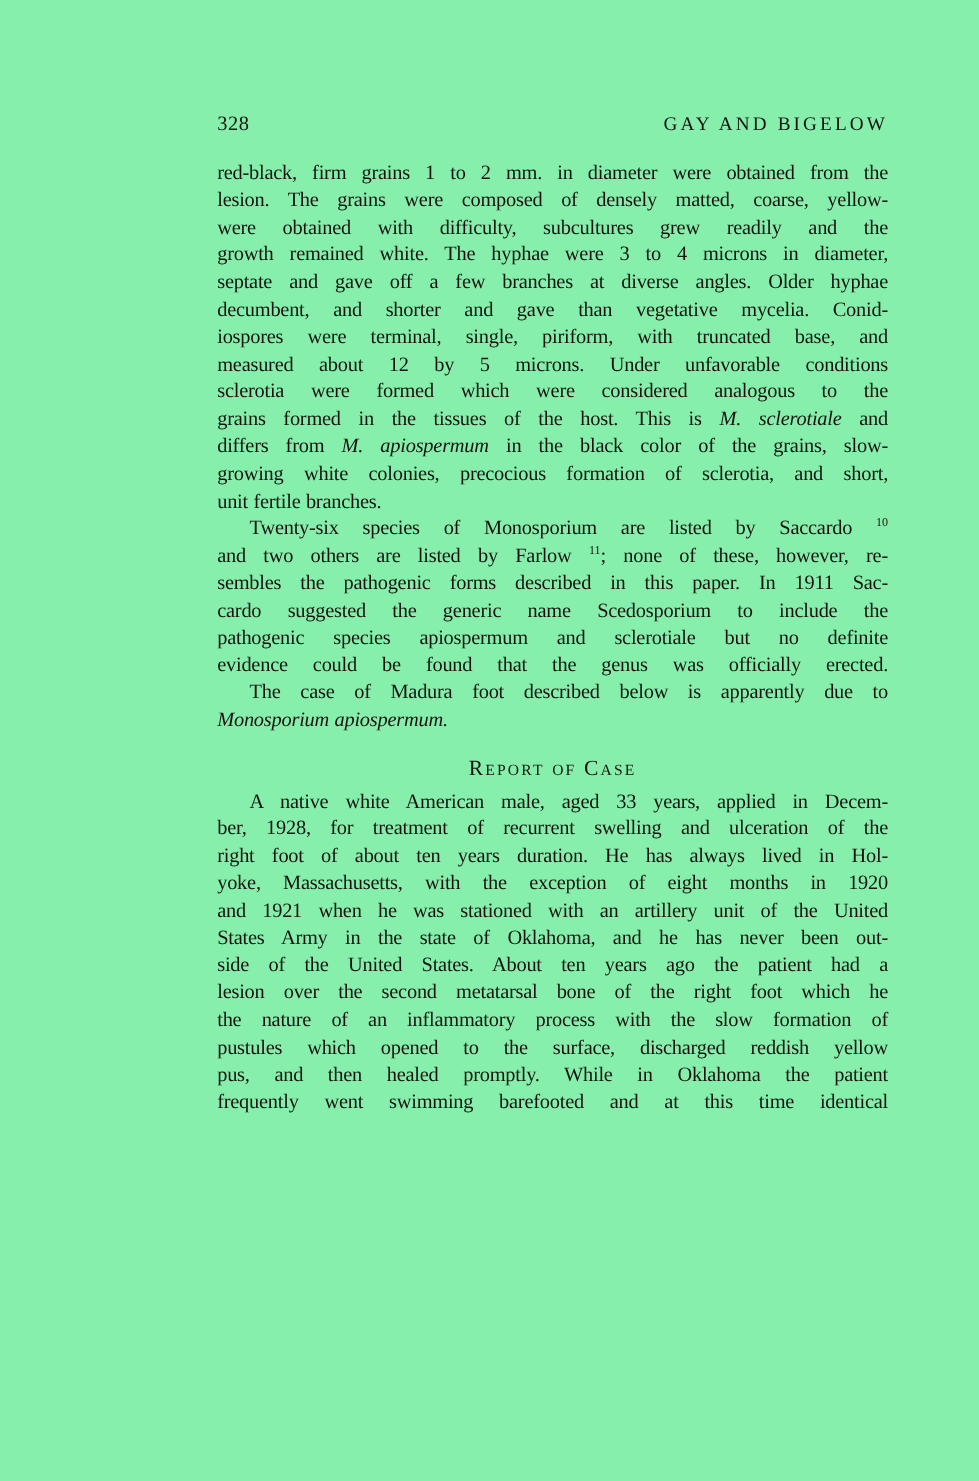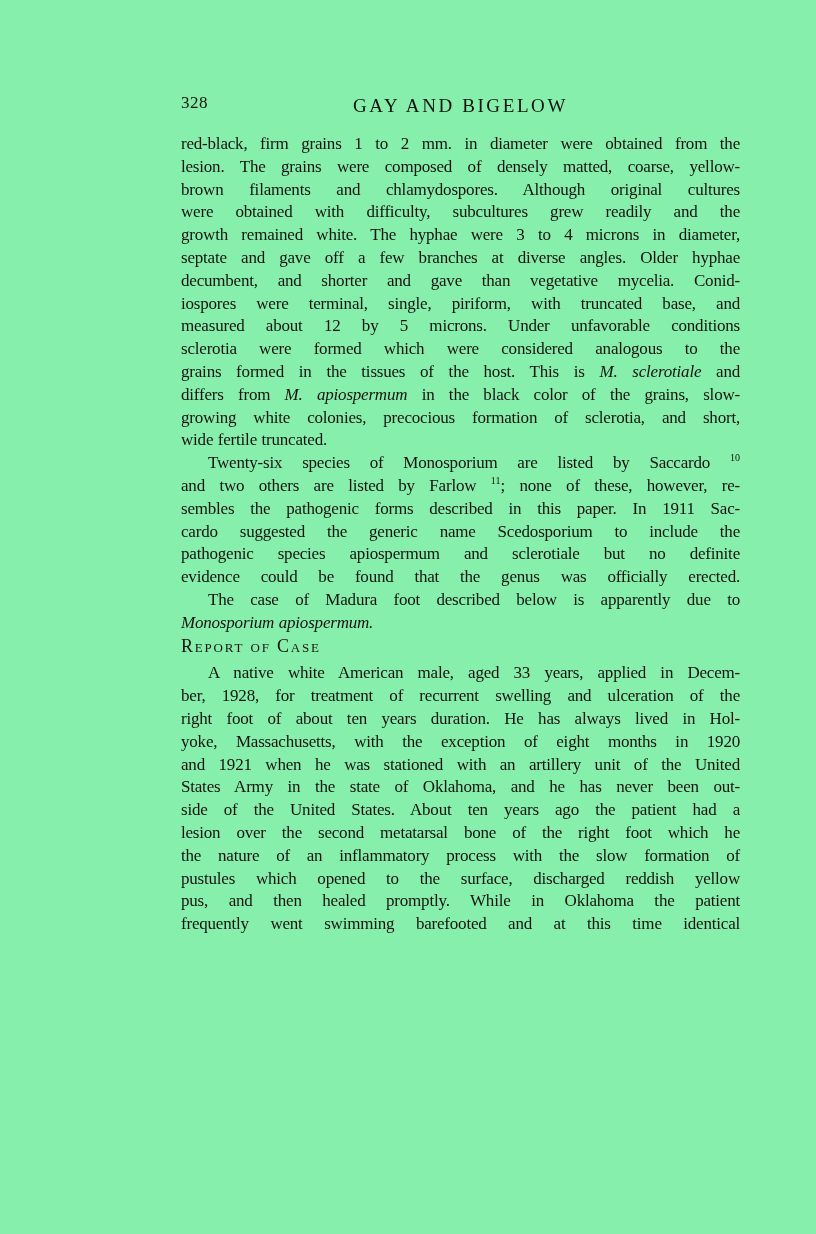--- a/index.html
+++ b/index.html
@@ -29,22 +29,22 @@
   }
   .page-number {
     position: absolute;
     left: 0;
     top: 0;
     font-size: 17px;
     letter-spacing: 0.5px;
   }
   .running-head {
     display: block;
-    text-align: center;
-    font-size: 19px;
+    text-align: right;
+    font-size: 16px;
     letter-spacing: 2.6px;
     padding-top: 2px;
   }
   .page-body {
     width: 559px;
   }
   .paragraph {
     margin: 0;
   }
   .line {
@@ -65,53 +65,52 @@
   .line i {
     font-style: italic;
   }
   .line sup {
     font-size: 10px;
     line-height: 0;
     letter-spacing: 0;
     vertical-align: super;
   }
   .section-heading {
-    margin: 0 0 5px 0;
-    text-align: left;
+    margin: 17px 0 5px 0;
+    text-align: center;
     font-variant: small-caps;
     font-size: 18px;
     line-height: 22.8px;
     letter-spacing: 1.8px;
   }
 </style>
 </head>
 <body>
 
 <div class="sheet">
   <div class="frame">
     <div class="page-header">
       <span class="page-number">328</span>
       <span class="running-head">GAY AND BIGELOW</span>
     </div>
     <div class="page-body">
         <div class="paragraph">
           <div class="line">red-black, firm grains 1 to 2 mm. in diameter were obtained from the</div>
           <div class="line">lesion.  The grains were composed of densely matted, coarse, yellow-</div>
-          <div class="line">brown filaments and chlamydospores.  Although original cultures</div>
           <div class="line">were obtained with difficulty, subcultures grew readily and the</div>
           <div class="line">growth remained white.  The hyphae were 3 to 4 microns in diameter,</div>
           <div class="line">septate and gave off a few branches at diverse angles.  Older hyphae</div>
           <div class="line">decumbent, and shorter and gave than vegetative mycelia.  Conid-</div>
           <div class="line">iospores were terminal, single, piriform, with truncated base, and</div>
           <div class="line">measured about 12 by 5 microns.  Under unfavorable conditions</div>
           <div class="line">sclerotia were formed which were considered analogous to the</div>
           <div class="line">grains formed in the tissues of the host.  This is <i>M. sclerotiale</i> and</div>
           <div class="line">differs from <i>M. apiospermum</i> in the black color of the grains, slow-</div>
           <div class="line">growing white colonies, precocious formation of sclerotia, and short,</div>
-          <div class="line no-stretch">wide fertile truncated.</div>
+          <div class="line no-stretch">unit fertile branches.</div>
         </div>
         <div class="paragraph">
           <div class="line indent">Twenty-six species of Monosporium are listed by Saccardo <sup>10</sup></div>
           <div class="line">and two others are listed by Farlow <sup>11</sup>; none of these, however, re-</div>
           <div class="line">sembles the pathogenic forms described in this paper.  In 1911 Sac-</div>
           <div class="line">cardo suggested the generic name Scedosporium to include the</div>
           <div class="line">pathogenic species apiospermum and sclerotiale but no definite</div>
           <div class="line">evidence could be found that the genus was officially erected.</div>
         </div>
         <div class="paragraph">

